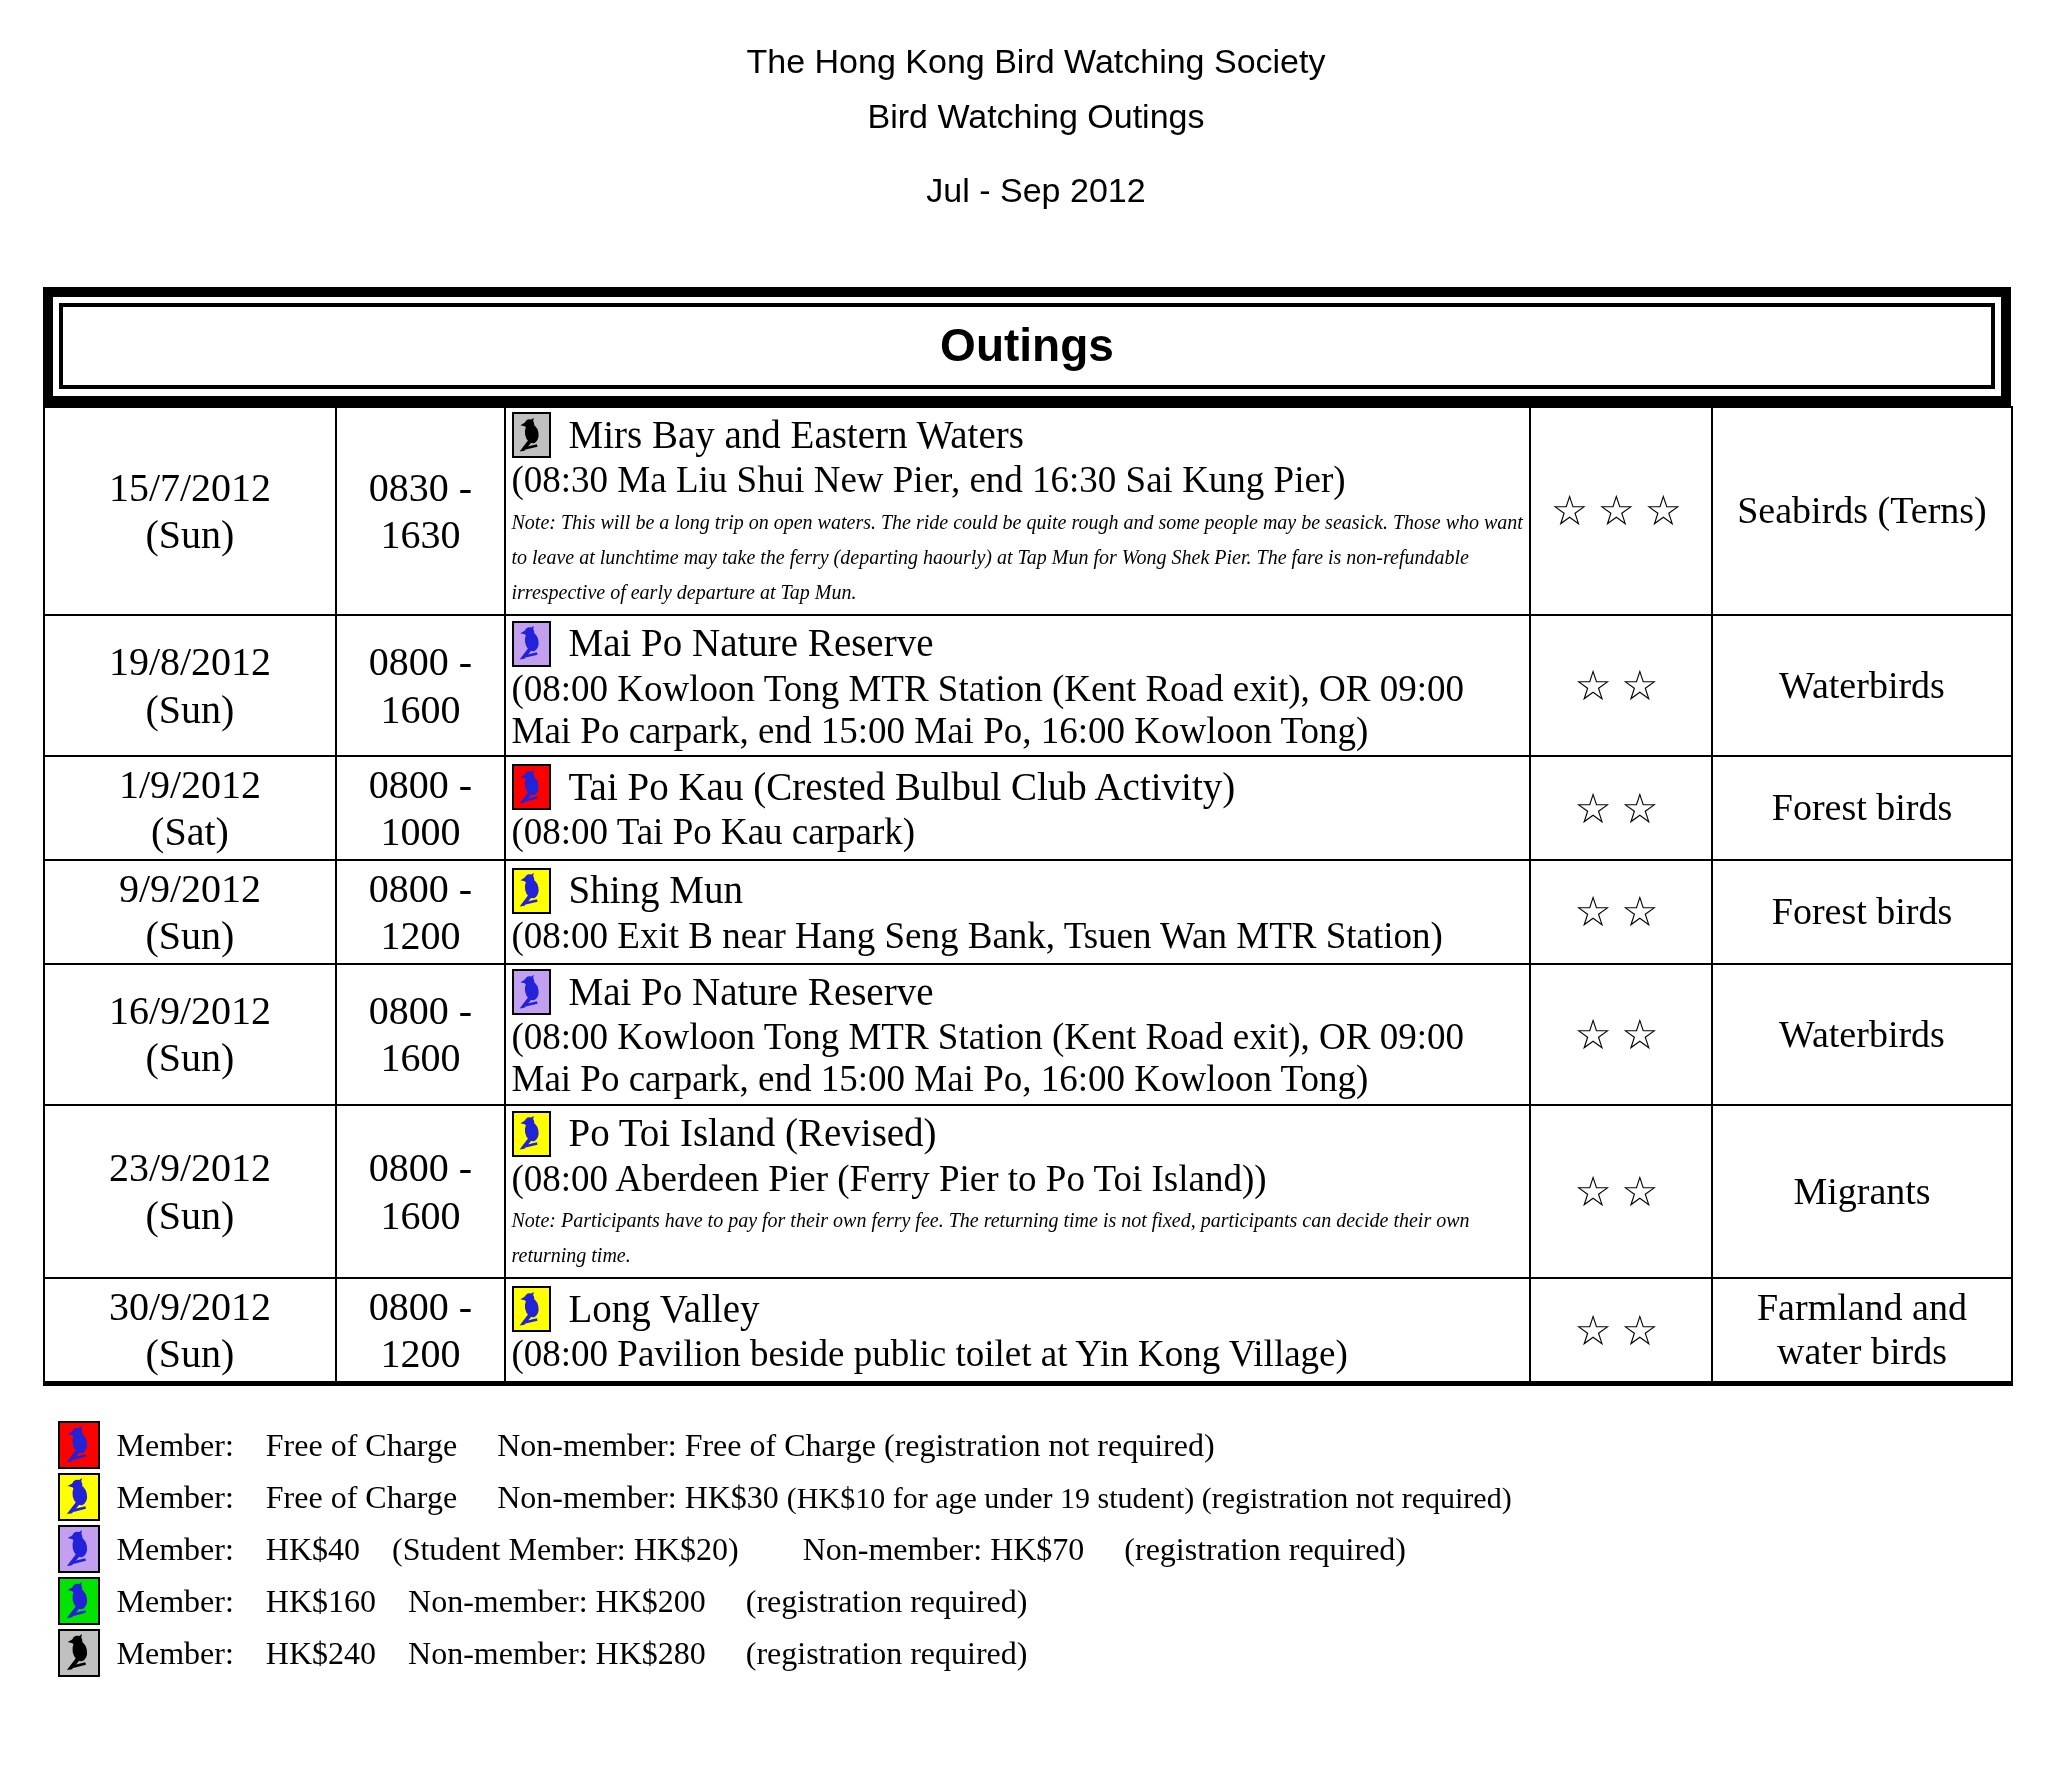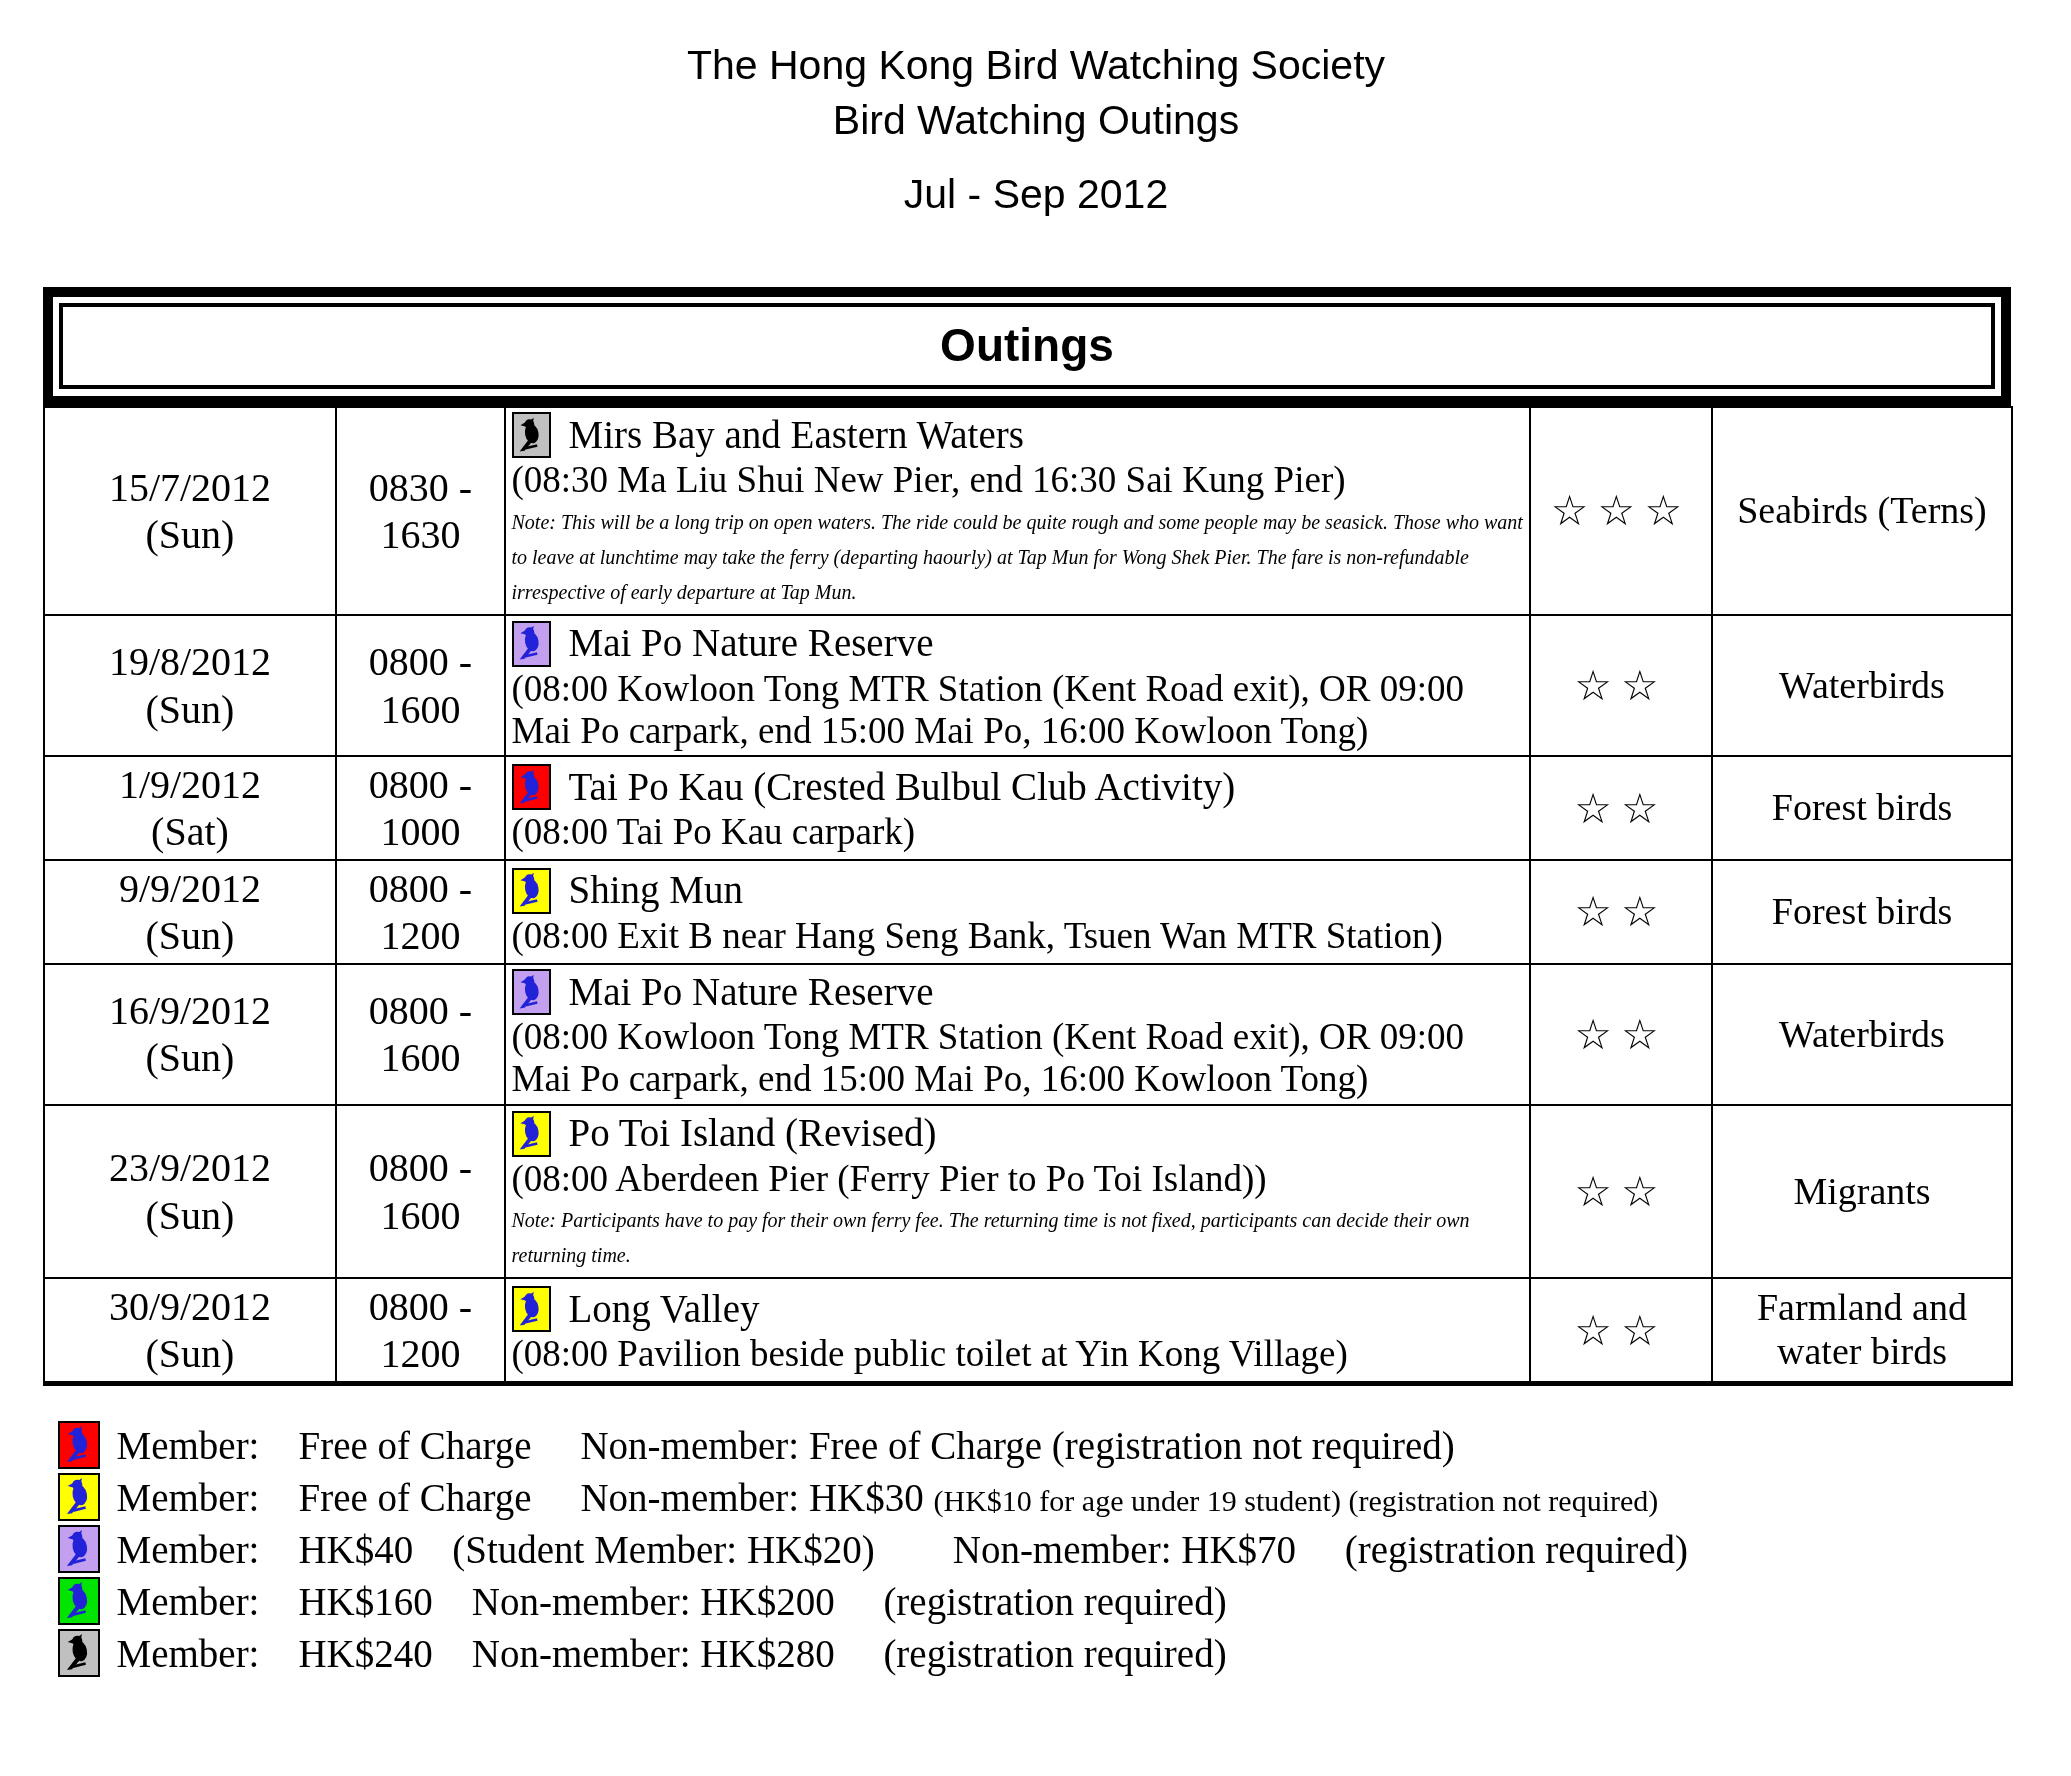--- a/index.html
+++ b/index.html
@@ -9,21 +9,21 @@
     width:2072px; height:1776px;
     background:#ffffff;
     color:#000;
     font-family:"Liberation Serif", serif;
     overflow:hidden;
   }
   .t1 {
     position:absolute; left:0; width:100%;
     text-align:center;
     font-family:"Liberation Sans", sans-serif;
-    font-size:41px;
+    font-size:34px;
     letter-spacing:0px;
     color:#000;
   }
   #title1 { top:42px; }
   #title2 { top:97px; }
   #period { top:171px; }
 
   .tablewrap {
     position:absolute;
     top:287px; left:43px; width:1968px;
@@ -95,21 +95,21 @@
     top:1419px; left:58px; right:43px;
   }
   .lrow {
     display:flex;
     align-items:center;
     height:52px;
     gap:16.5px;
   }
   .lrow .bird-badge { width:42px; height:48px; }
   .ltext {
-    font-size:39px;
+    font-size:32px;
     white-space:pre;
   }
   .lsmall {
     font-size:30px;
     white-space:pre;
   }
 </style>
 </head>
 <body>
 

